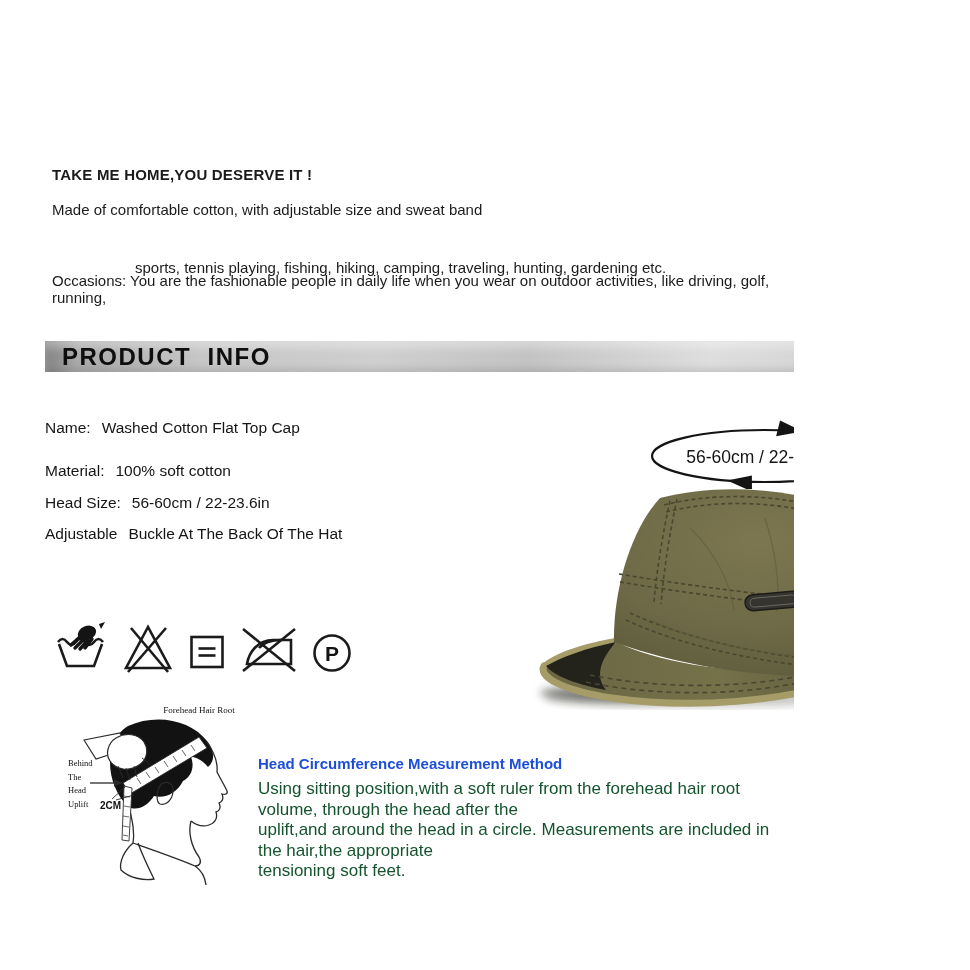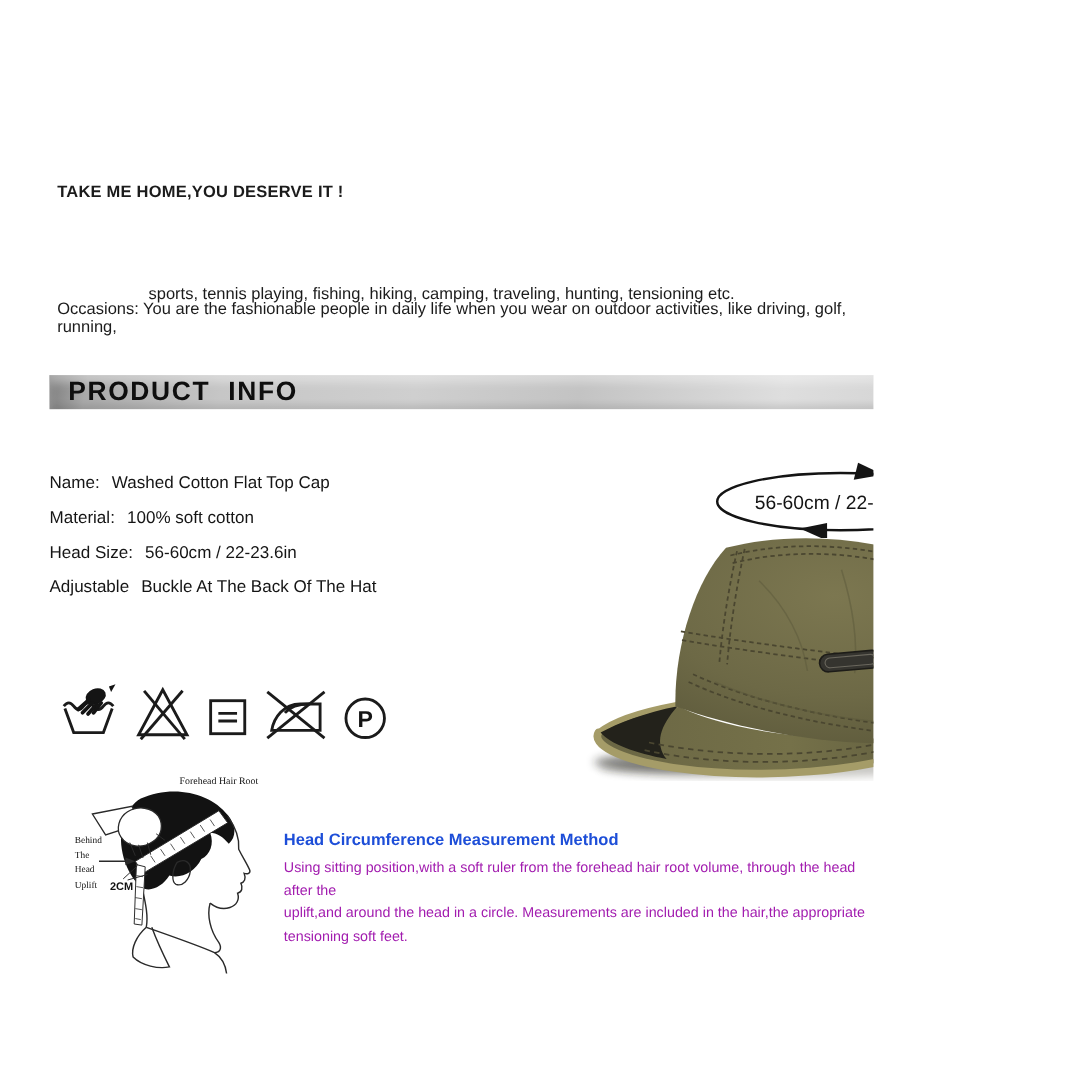--- a/index.html
+++ b/index.html
@@ -8,40 +8,41 @@
   .intro-heading{position:absolute;left:52px;top:166px;font-size:15px;font-weight:bold;letter-spacing:.2px;}
   .intro-line{position:absolute;font-size:15px;}
   .intro-line1{left:52px;top:201px;}
   .intro-line2{left:52px;top:230px;margin-top:42px;}
   .intro-line3{left:135px;top:259px;}
   .banner{position:absolute;left:45px;top:341px;width:876px;height:31px;display:flex;align-items:center;
           background:linear-gradient(100deg,#7d7d7d 0%,#a9a9a9 4%,#c6c6c6 18%,#cfcfcf 38%,#c3c3c3 55%,#dedede 76%,#d2d2d2 92%,#dcdcdc 100%);
           box-shadow:inset 0 7px 8px rgba(255,255,255,.35), inset 0 -4px 6px rgba(0,0,0,.10);}
   .banner-title{font-size:24px;font-weight:bold;letter-spacing:1.5px;padding-left:17px;color:#0e0e0e;white-space:pre;text-align:right;}
   .info-row{position:absolute;left:45px;font-size:15.5px;display:flex;gap:11px;color:#151515;}
-  .row0{top:431px;text-align:right;} .row1{top:462px;} .row2{top:494px;} .row3{top:525px;justify-content:center;}
+  .row0{top:419px;text-align:right;} .row1{top:462px;} .row2{top:494px;} .row3{top:525px;justify-content:center;}
   .callout{position:absolute;left:645px;top:419px;}
   .callout text{font-family:"Liberation Sans",sans-serif;}
   .hat{position:absolute;left:530px;top:470px;}
   .care-row{position:absolute;left:54px;top:621px;display:flex;align-items:flex-end;gap:15px;}
   .care-row svg{display:block;}
   .diagram{position:absolute;left:28px;top:696px;}
   .diagram .serif{font-family:"Liberation Serif",serif;}
   .method-heading{position:absolute;left:258px;top:755px;font-size:15px;font-weight:bold;color:#1d4ed8;}
-  .method-body{position:absolute;left:258px;top:779px;font-size:13px;line-height:20.5px;color:#a21caf;}
+  .method-body{position:absolute;left:258px;top:779px;font-size:17px;line-height:20.5px;color:#14532d;}
   .ic{stroke:#1b1b1b;fill:none;stroke-width:2.6;}
 </style>
 </head>
 <body>
 
 <div class="page">
 
   <div class="intro-heading">TAKE ME HOME,YOU DESERVE IT !</div>
+  <div class="intro-line intro-line1">Made of comfortable cotton, with adjustable size and sweat band</div>
   <div class="intro-line intro-line2">Occasions: You are the fashionable people in daily life when you wear on outdoor activities, like driving, golf, running,</div>
-  <div class="intro-line intro-line3">sports, tennis playing, fishing, hiking, camping, traveling, hunting, tensioning etc.</div>
+  <div class="intro-line intro-line3">sports, tennis playing, fishing, hiking, camping, traveling, hunting, gardening etc.</div>
 
   <div class="banner">
     <span class="banner-title">PRODUCT  INFO</span>
   </div>
 
   <div class="info-row row0">
     <span>Name:</span>
     <span>Washed Cotton Flat Top Cap</span>
   </div>
   <div class="info-row row1">

